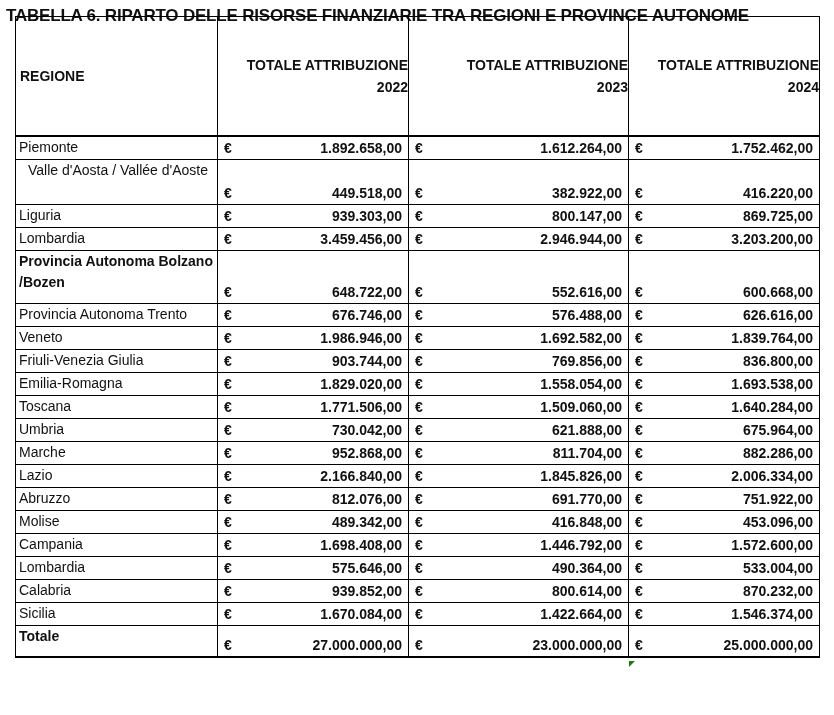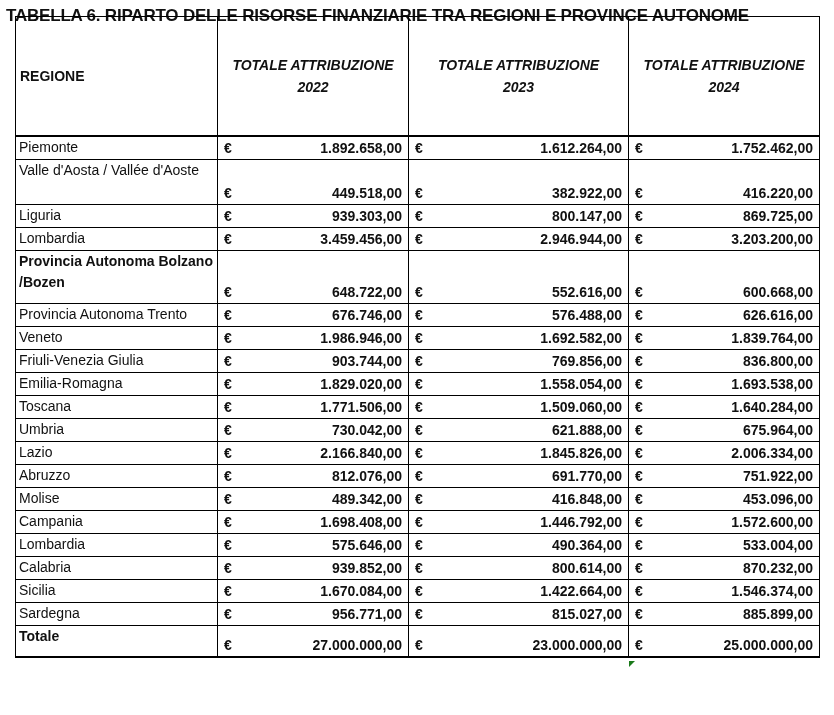--- a/index.html
+++ b/index.html
@@ -3,28 +3,28 @@
 <meta charset="utf-8">
 <style>
   html, body { margin: 0; padding: 0; background: #ffffff; }
   body { width: 834px; height: 715px; position: relative; font-family: "Liberation Sans", sans-serif; color: #111; overflow: hidden; }
   .title { position: absolute; left: 6px; top: 6px; font-weight: bold; font-size: 17px; letter-spacing: -0.2px; white-space: nowrap; }
   table { position: absolute; left: 15px; top: 16px; border-collapse: collapse; table-layout: fixed; width: 804px; }
   td, th { border: 1px solid #000; padding: 0; font-size: 14px; }
   col.c-region { width: 202px; }
   th { font-weight: bold; height: 118px; vertical-align: middle; }
   th.h-region { text-align: left; padding-left: 4px; }
-  th.h-year { text-align: center; line-height: 22px; font-style: italic; }
+  th.h-year { text-align: right; line-height: 22px; }
   tr.hdr th { border-bottom: 2px solid #000; }
   td.region { padding-left: 3px; vertical-align: top; line-height: 21px; }
   td.val { vertical-align: bottom; padding: 0 6px 1px 6px; line-height: 20px; font-weight: bold; }
   .cur { float: left; }
   .amt { float: right; }
   tr.r1 td { height: 21px; }
-  tr.r2 td { height: 43px; }
+  tr.r2 td { height: 43px; text-align: center; }
   tr.r3 td { height: 51px; font-weight: bold; }
   tr.tot td { height: 29px; border-bottom: 2px solid #000; }
   tr.tot td.region { font-weight: bold; margin-left: 35px; }
   .mark { position: absolute; left: 629px; top: 661px; width: 0; height: 0; border-top: 6px solid #1a7a1a; border-right: 6px solid transparent; }
 </style>
 </head>
 <body>
 
 <div class="title">TABELLA 6. RIPARTO DELLE RISORSE FINANZIARIE TRA REGIONI E PROVINCE AUTONOME</div>
 
@@ -212,20 +212,35 @@
         <td class="val">
           <span class="cur">€</span>
           <span class="amt">621.888,00</span>
         </td>
         <td class="val">
           <span class="cur">€</span>
           <span class="amt">675.964,00</span>
         </td>
       </tr>
       <tr class="r1">
+        <td class="region">Marche</td>
+        <td class="val">
+          <span class="cur">€</span>
+          <span class="amt">952.868,00</span>
+        </td>
+        <td class="val">
+          <span class="cur">€</span>
+          <span class="amt">811.704,00</span>
+        </td>
+        <td class="val">
+          <span class="cur">€</span>
+          <span class="amt">882.286,00</span>
+        </td>
+      </tr>
+      <tr class="r1">
         <td class="region">Lazio</td>
         <td class="val">
           <span class="cur">€</span>
           <span class="amt">2.166.840,00</span>
         </td>
         <td class="val">
           <span class="cur">€</span>
           <span class="amt">1.845.826,00</span>
         </td>
         <td class="val">
@@ -314,35 +329,20 @@
           <span class="cur">€</span>
           <span class="amt">1.670.084,00</span>
         </td>
         <td class="val">
           <span class="cur">€</span>
           <span class="amt">1.422.664,00</span>
         </td>
         <td class="val">
           <span class="cur">€</span>
           <span class="amt">1.546.374,00</span>
-        </td>
-      </tr>
-      <tr class="r1">
-        <td class="region">Sardegna</td>
-        <td class="val">
-          <span class="cur">€</span>
-          <span class="amt">956.771,00</span>
-        </td>
-        <td class="val">
-          <span class="cur">€</span>
-          <span class="amt">815.027,00</span>
-        </td>
-        <td class="val">
-          <span class="cur">€</span>
-          <span class="amt">885.899,00</span>
         </td>
       </tr>
       <tr class="tot">
         <td class="region">Totale</td>
         <td class="val">
           <span class="cur">€</span>
           <span class="amt">27.000.000,00</span>
         </td>
         <td class="val">
           <span class="cur">€</span>

